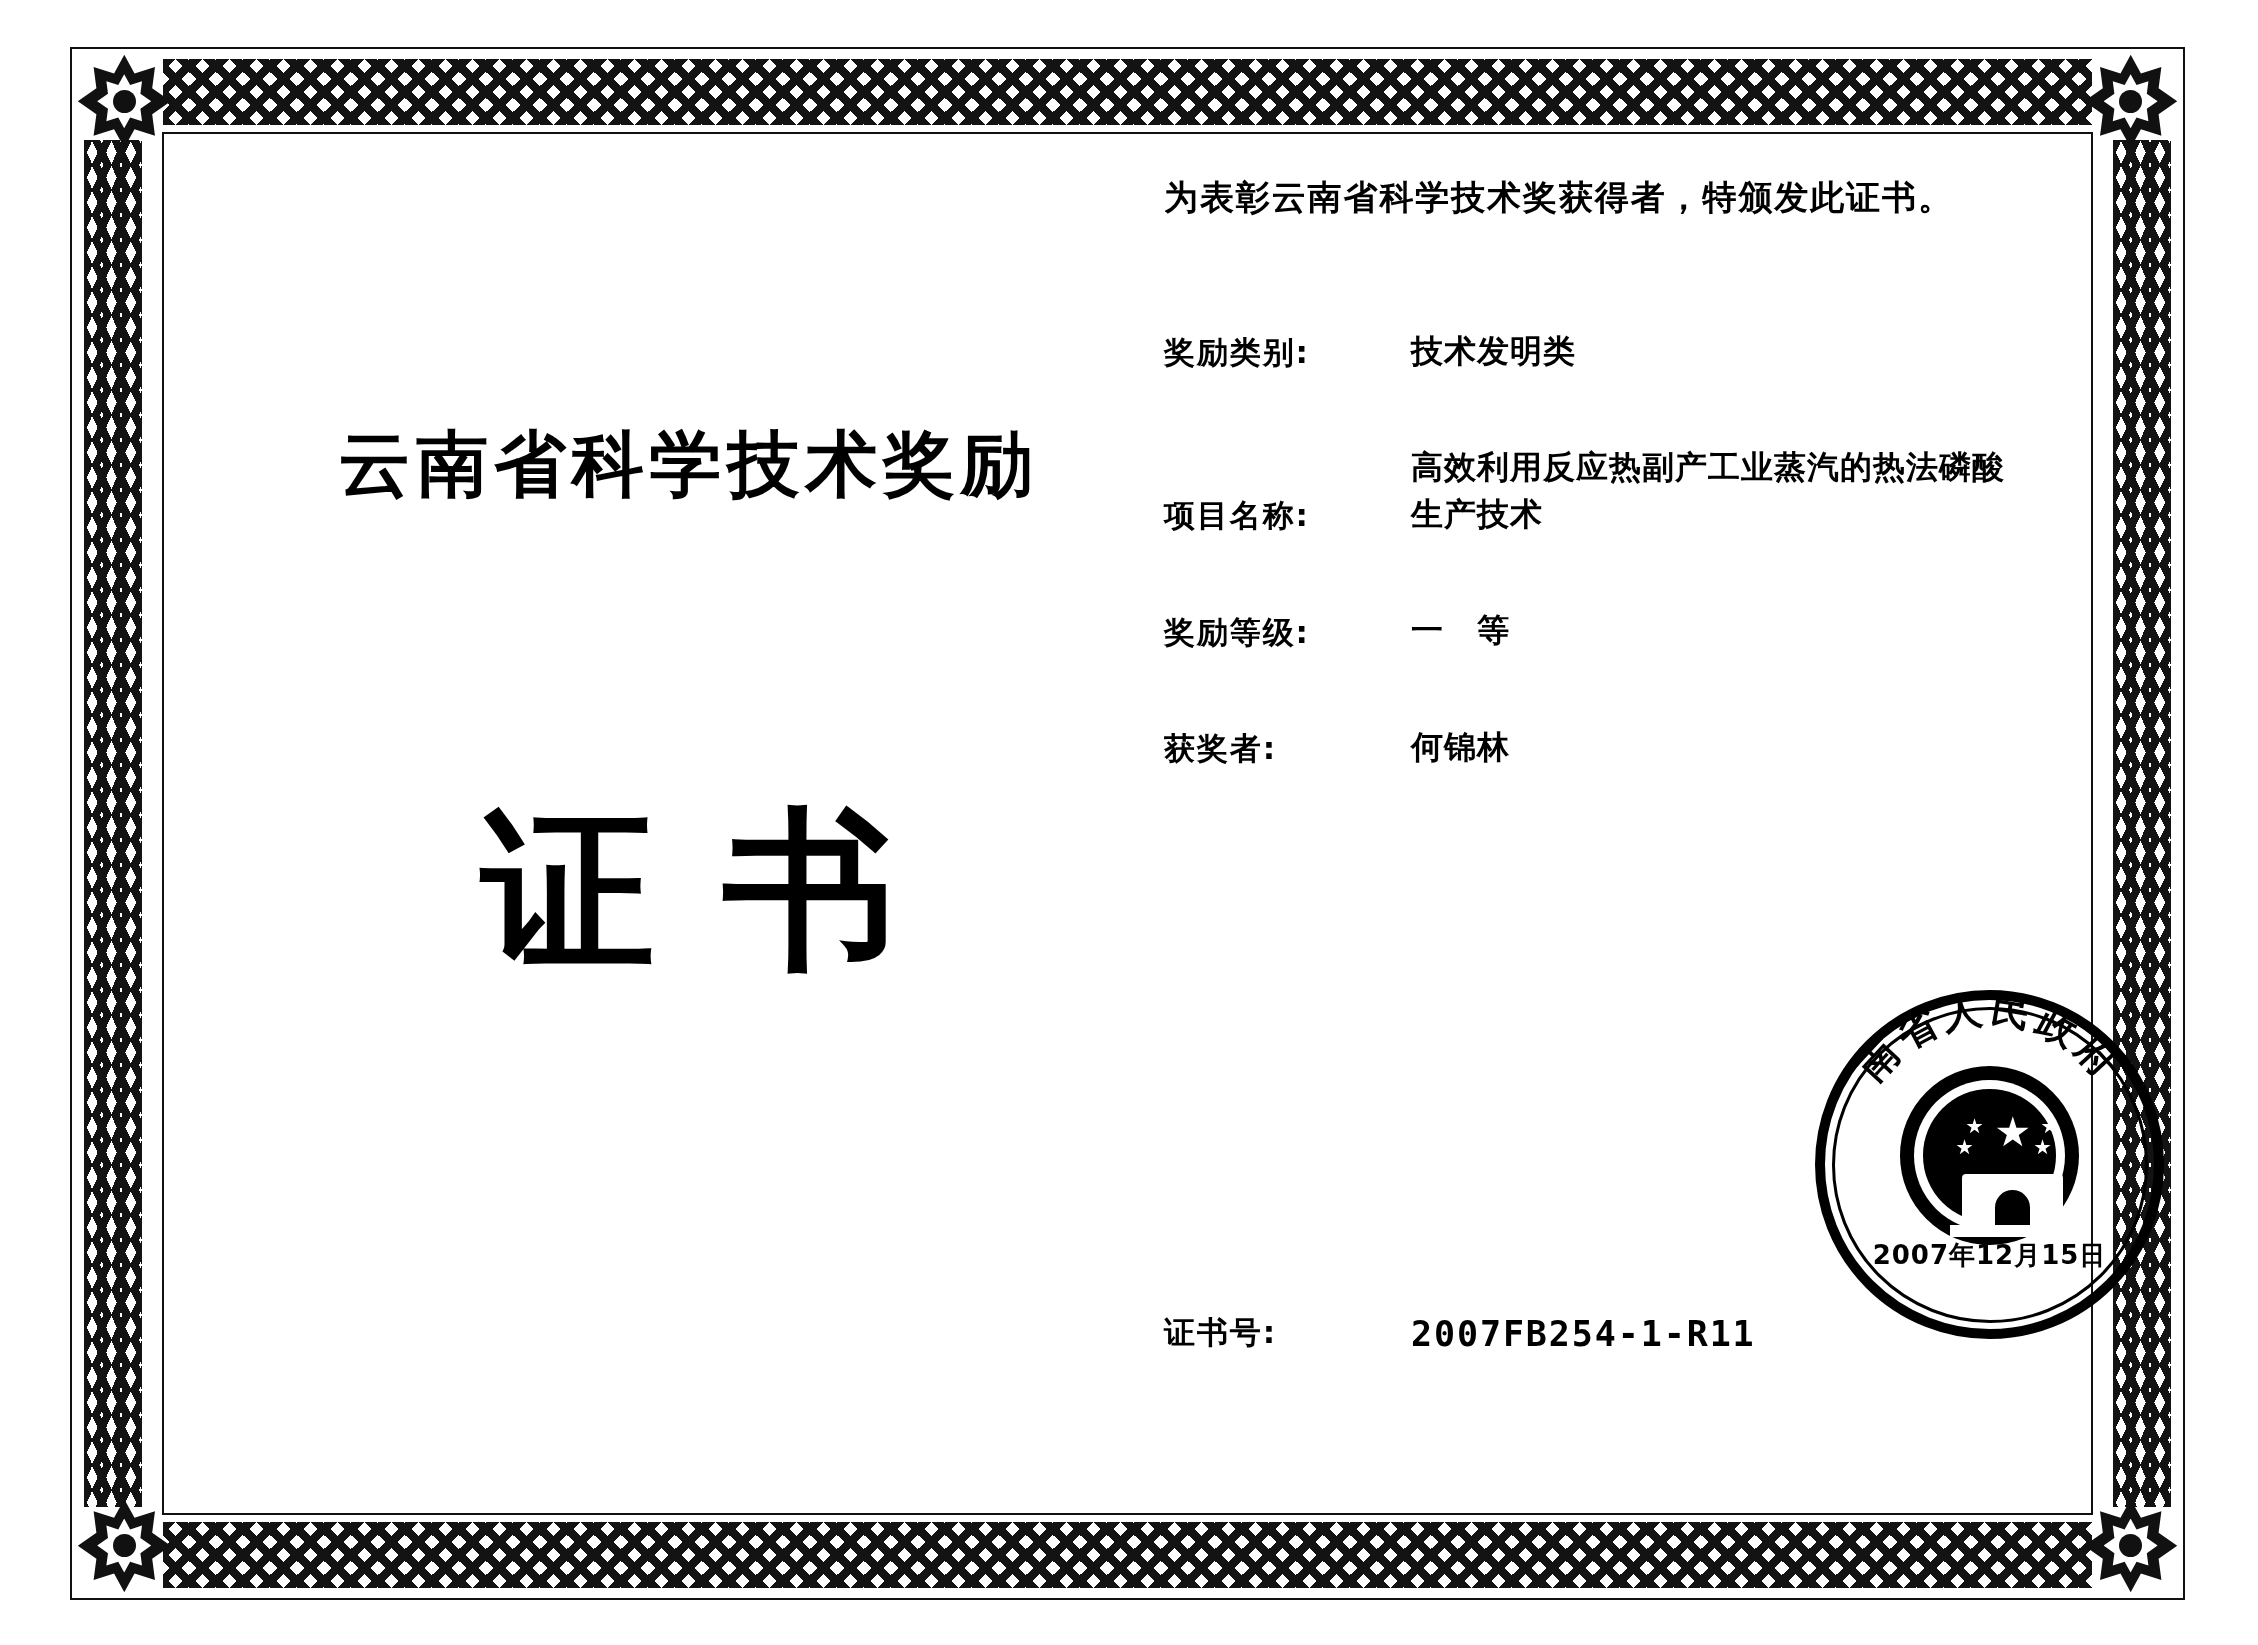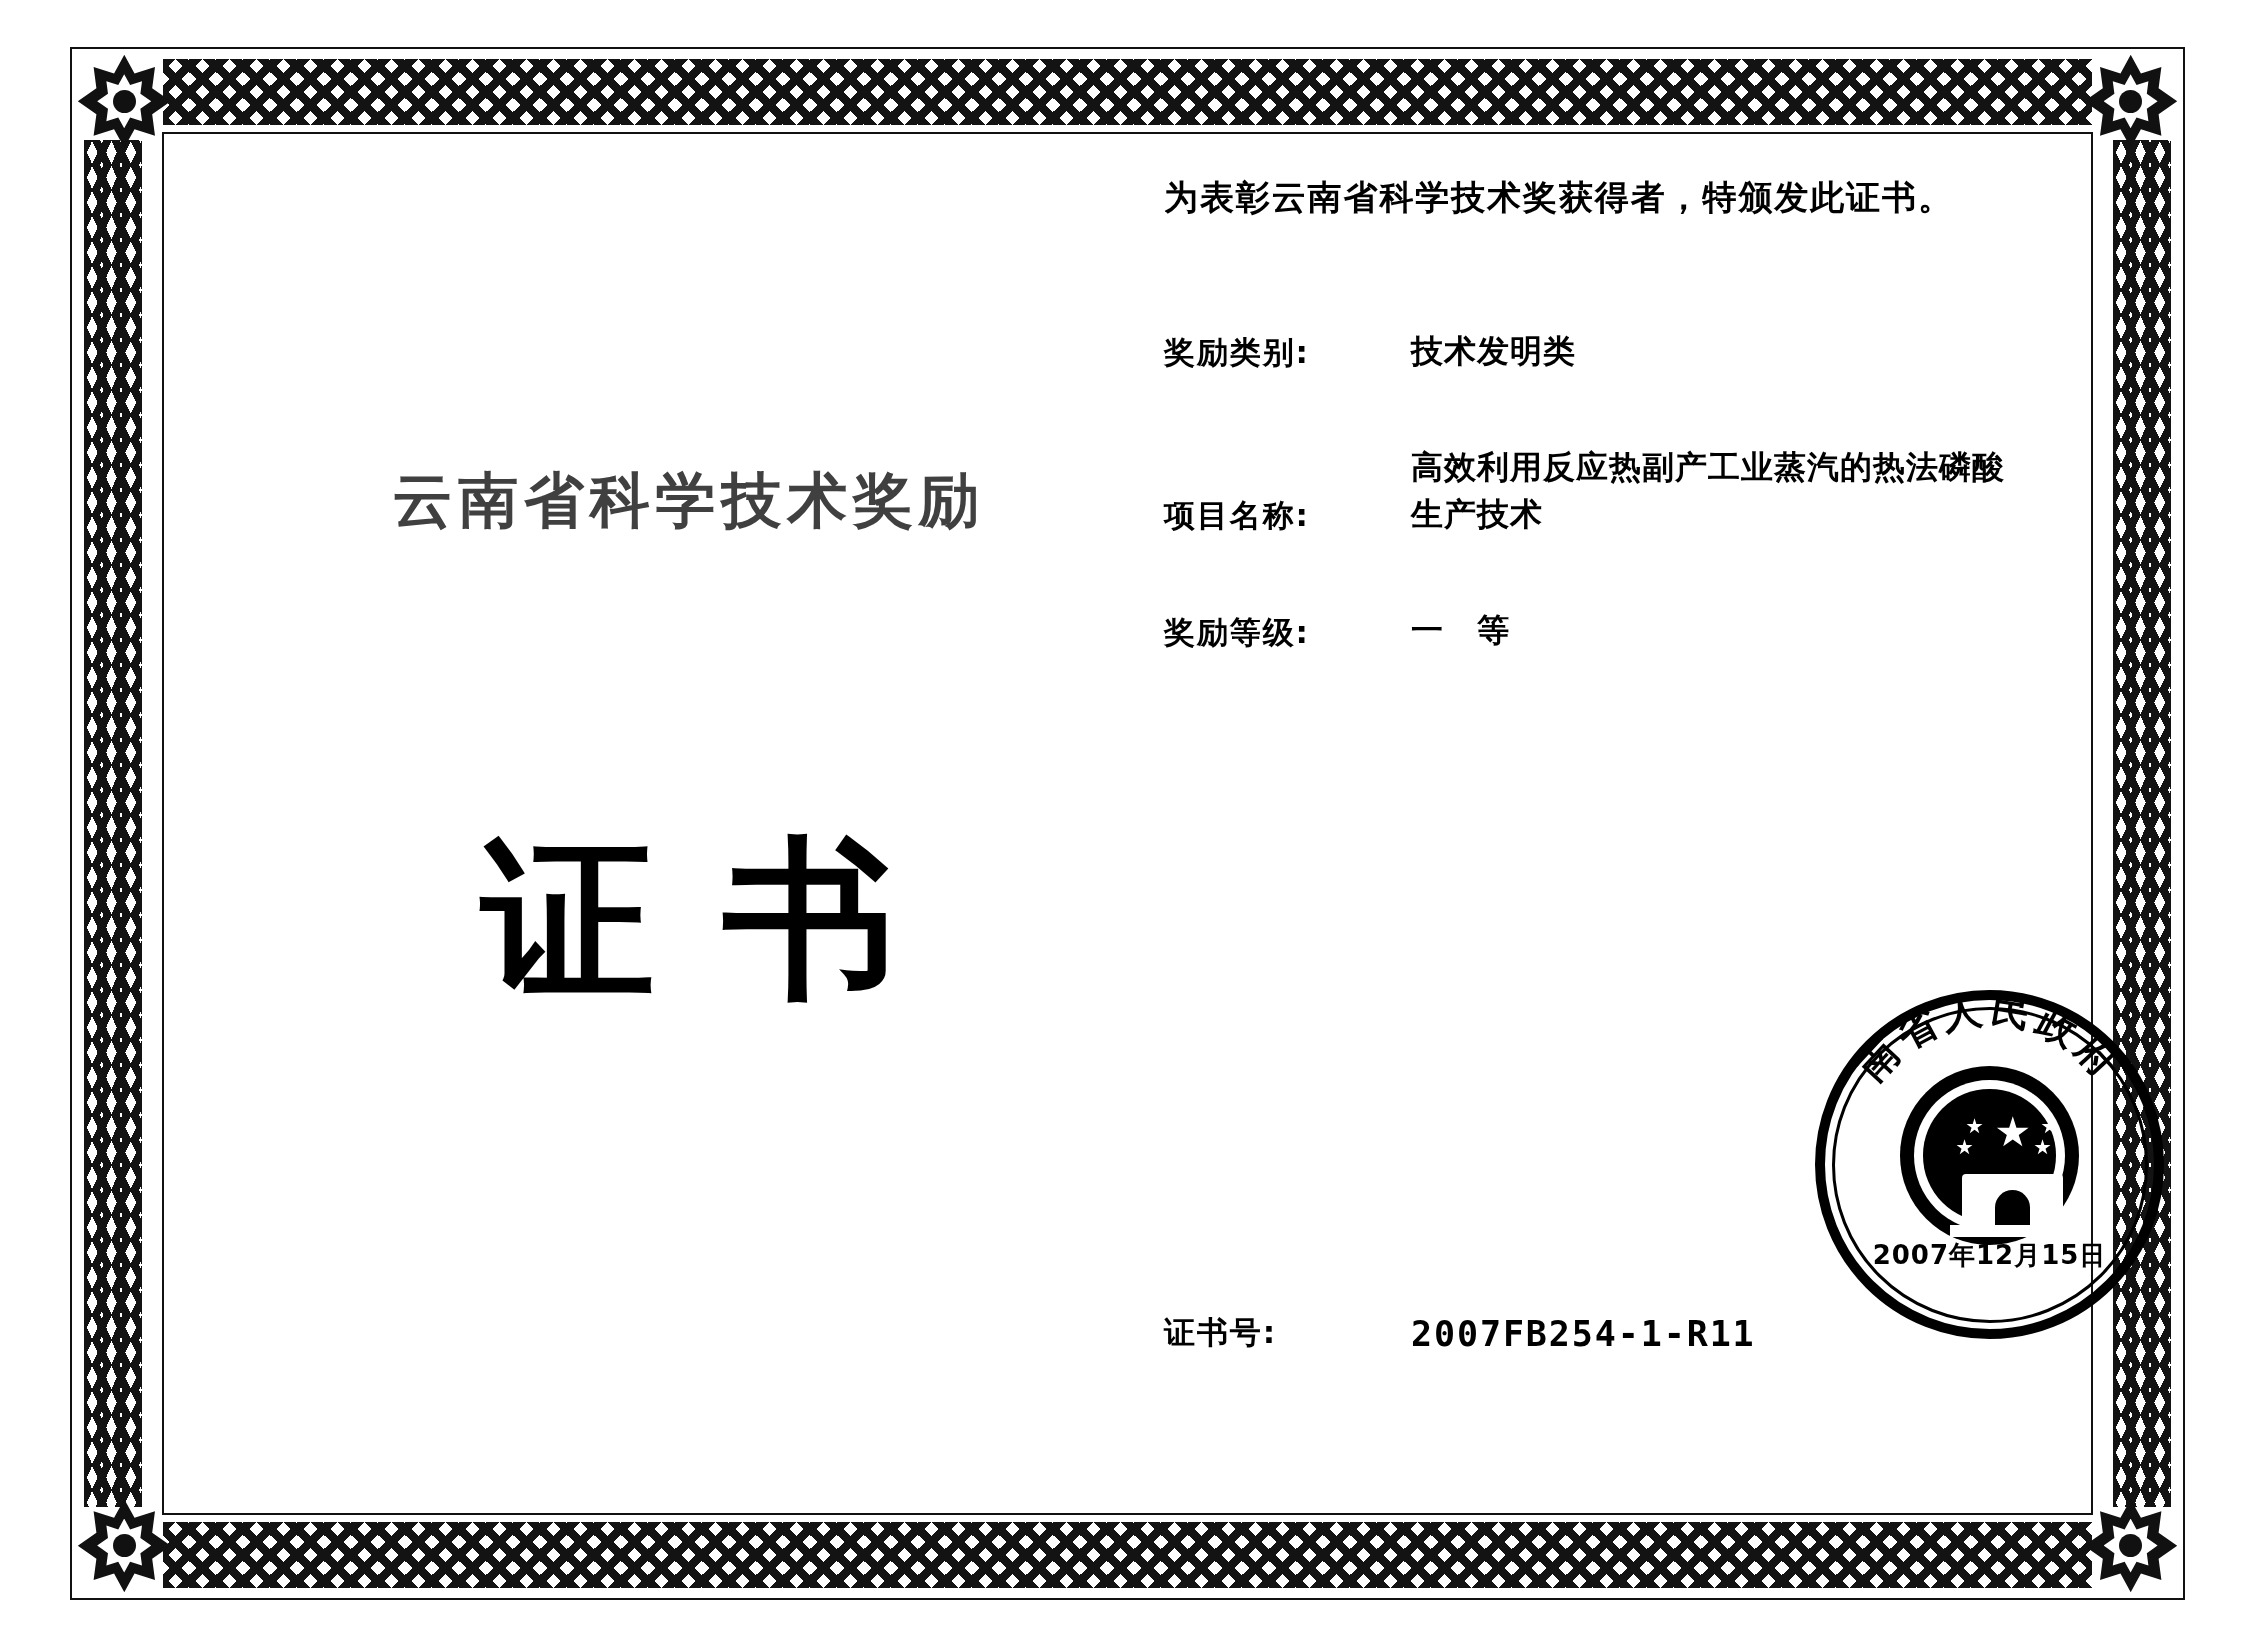--- a/index.html
+++ b/index.html
@@ -123,26 +123,25 @@
 
   .left-col {
     position: absolute;
     left: 116px;
     top: 281px;
     width: 815px;
     text-align: center;
   }
   .award-org {
     font-family: "DejaVu Sans", "Liberation Sans", sans-serif;
-    font-size: 60px;
+    font-size: 72px;
     font-weight: 700;
     letter-spacing: 5.8px;
-    color: #404040;
+    color: #000000;
     white-space: nowrap;
-    margin-top: 44px;
   }
   .big-title {
     margin-top: 291px;
     font-family: "DejaVu Sans", "Liberation Sans", sans-serif;
     font-size: 173px;
     font-weight: 800;
     letter-spacing: 68px;
     text-indent: 68px;
     color: #000;
     line-height: 1;
@@ -380,20 +379,24 @@
         <div class="field-row">
           <div class="field-label">项目名称:</div>
           <div class="field-value wide">高效利用反应热副产工业蒸汽的热法磷酸生产技术</div>
         </div>
 
         <div class="field-row">
           <div class="field-label">奖励等级:</div>
           <div class="field-value spaced">一 等</div>
         </div>
 
+        <div class="field-row row-name">
+          <div class="field-label">获奖者:</div>
+          <div class="field-value">何锦林</div>
+        </div>
 
       </div>
 
       <div class="cert-no-row">
         <div class="field-label">证书号:</div>
         <div class="cert-no-value">2007FB254-1-R11</div>
       </div>
     </div>
 
     <div class="seal">

